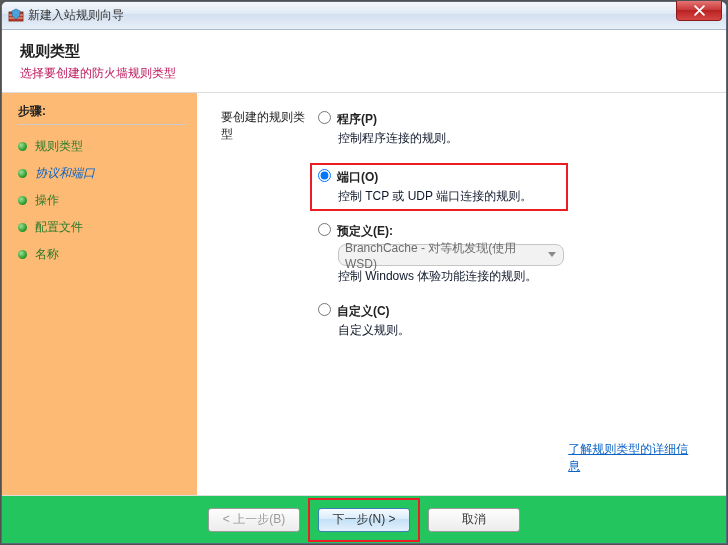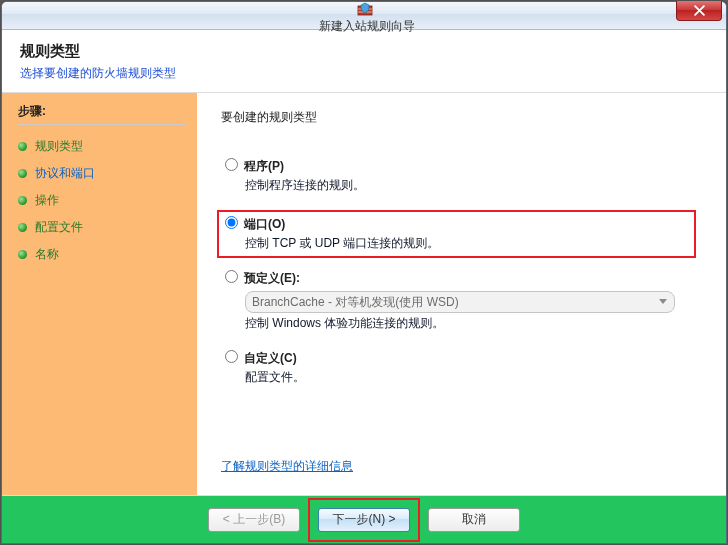--- a/index.html
+++ b/index.html
@@ -24,21 +24,20 @@
   }
   .titlebar {
     height: 28px;
     background: linear-gradient(#f4f8fc, #dfe9f5 45%, #d3e0ef 46%, #e7eff8);
     border-bottom: 1px solid #aab9cc;
     display: flex;
     align-items: center;
     padding: 0 0 0 6px;
     border-radius: 5px 5px 0 0;
     position: relative;
-    flex-direction: column;
   }
   .titlebar .icon {
     width: 16px; height: 16px; margin-right: 4px;
     display: inline-flex; align-items:center; justify-content:center;
   }
   .titlebar .title {
     color: #333;
     font-size: 12px;
   }
   .close-btn {
@@ -60,21 +59,21 @@
     background: #fff;
   }
   .header-zone h1 {
     font-size: 15px;
     font-weight: bold;
     color: #222;
     margin-bottom: 4px;
   }
   .header-zone .sub {
     font-size: 12px;
-    color: #1d4ed8;
+    color: #be185d;
   }
   .body-row {
     flex: 1;
     display: flex;
     overflow: hidden;
   }
   .sidebar {
     width: 195px;
     padding: 10px 12px 10px 16px;
     background: #fdba74;
@@ -99,27 +98,26 @@
     font-size: 12px;
     cursor: default;
   }
   .step .bullet {
     width: 9px; height: 9px;
     border-radius: 50%;
     background: radial-gradient(circle at 35% 35%, #9be09b, #2f9e2f 60%, #1f6f1f);
     margin-right: 8px;
     flex-shrink: 0;
   }
-  .step.link span.lbl { color: #0b63c4; }
+  .step.link span.lbl { color: #0b63c4; font-style: italic; }
   .content {
     flex: 1;
     padding: 16px 30px 10px 24px;
     position: relative;
     display:flex;
-    flex-direction:column;
   }
   .content .question {
     font-size: 12px;
     color: #222;
     margin-bottom: 30px;
   }
   .options { }
   .opt {
     margin-bottom: 14px;
     padding: 2px 4px;
@@ -313,21 +311,21 @@
             </div>
           </div>
           <div class="desc">控制 Windows 体验功能连接的规则。</div>
         </div>
 
         <div class="opt">
           <label class="opt-row">
             <input type="radio" name="ruletype" style="">
             <span class="opt-label">自定义(C)</span>
           </label>
-          <div class="desc">配置文件。</div>
+          <div class="desc">自定义规则。</div>
         </div>
 
       </div>
 
       <a class="learn-link">了解规则类型的详细信息</a>
     </div>
 
   </div>
 
   <div class="footer">

